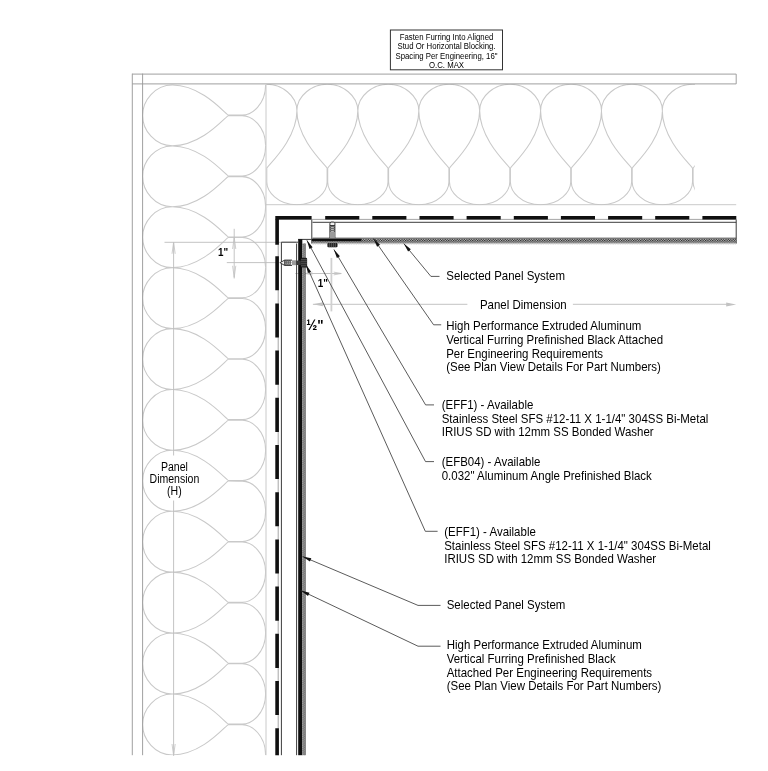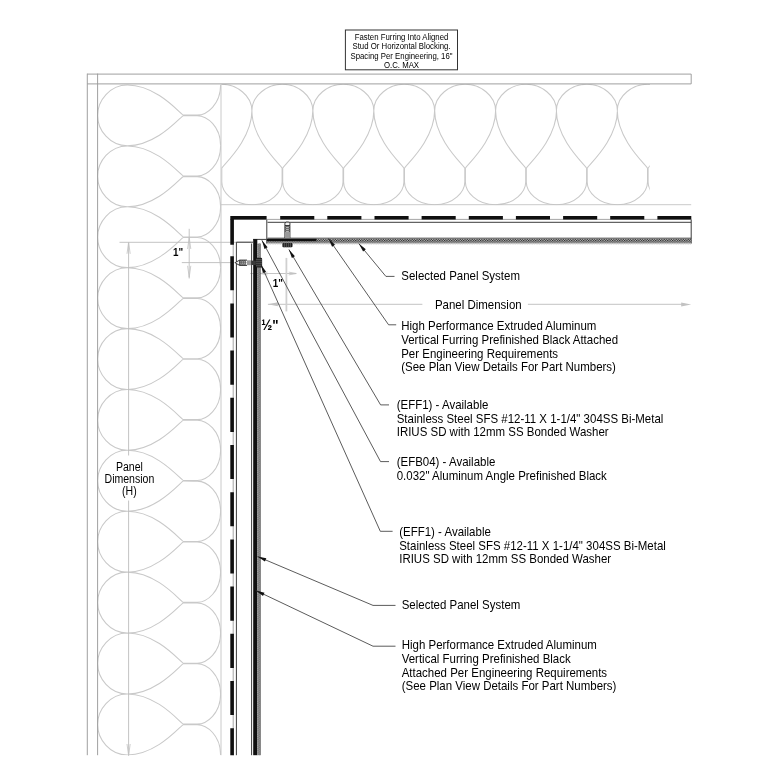--- a/index.html
+++ b/index.html
@@ -1,14 +1,14 @@
 <!DOCTYPE html>
 <html><head><meta charset="utf-8"><style>
 html,body{margin:0;padding:0;background:#fff;}
-#wrap{filter:grayscale(1);}
+#wrap{filter:grayscale(1);padding-left:45px;}
 svg{display:block;}
 </style></head><body>
 <div id="wrap">
 <svg width="768" height="771" viewBox="0 0 768 771" font-family="Liberation Sans, sans-serif">
 <rect width="768" height="771" fill="#ffffff"></rect>
 <defs>
 <pattern id="stip" width="2.2" height="2.2" patternUnits="userSpaceOnUse">
  <rect width="2.2" height="2.2" fill="#c2c2c2"></rect>
  <rect x="0" y="0" width="1.1" height="1.1" fill="#383838"></rect>
  <rect x="1.1" y="1.1" width="1.1" height="1.1" fill="#4c4c4c"></rect>

